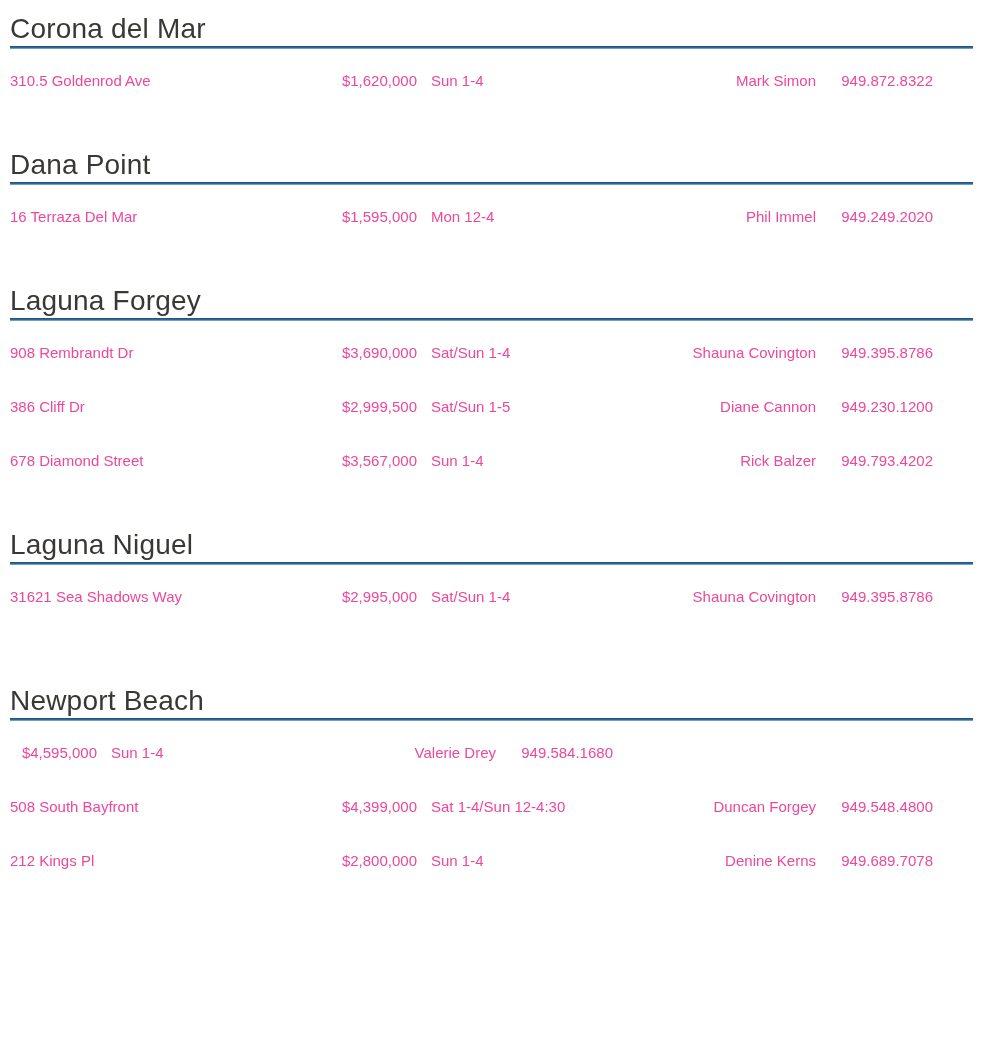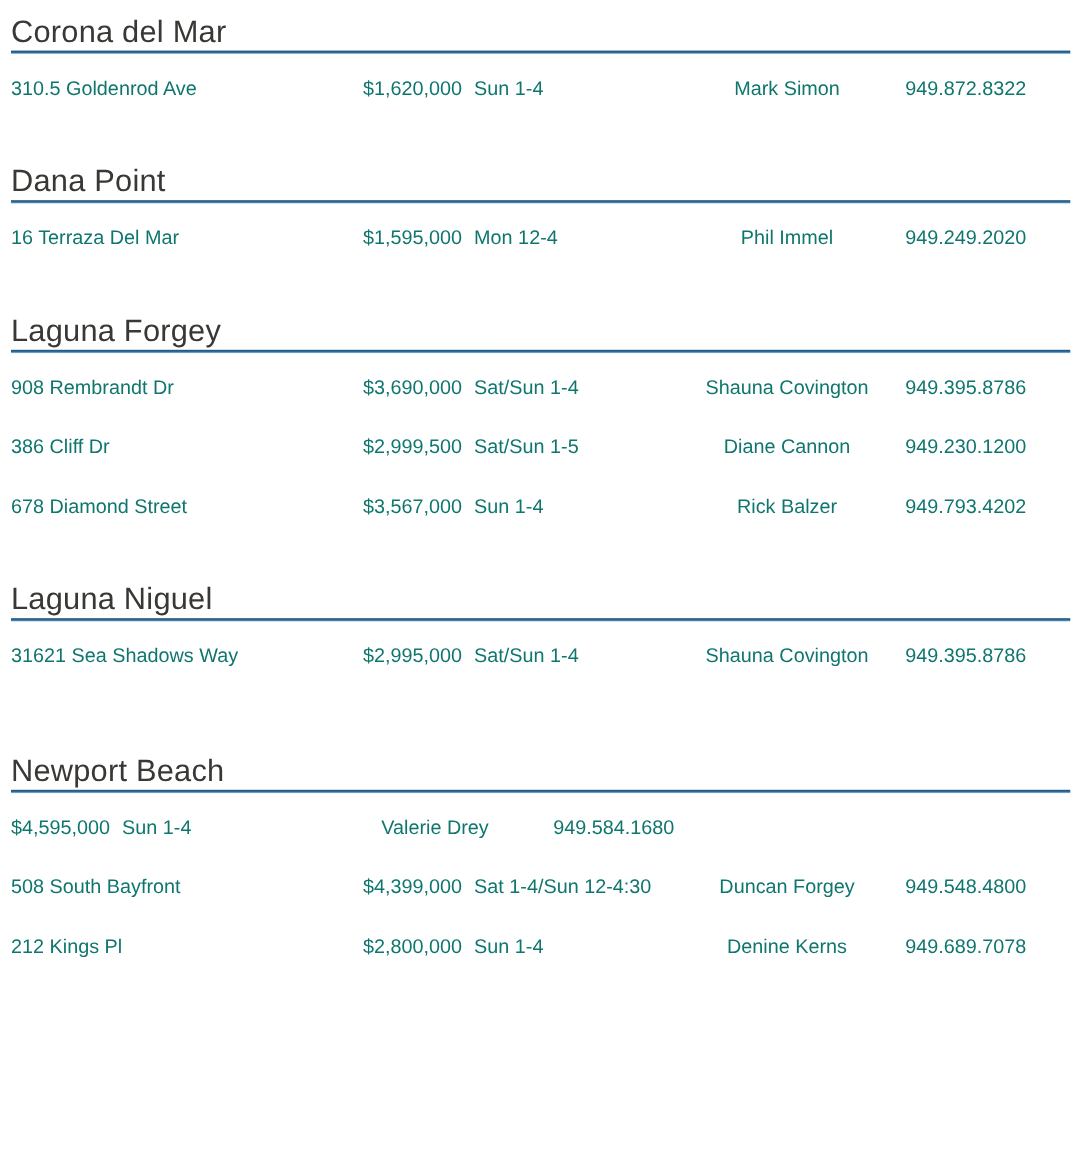--- a/index.html
+++ b/index.html
@@ -35,28 +35,28 @@
   .rule {
     height: 3px;
     margin-top: 2px;
     background: linear-gradient(to bottom, #1d5075 0%, #2e6da0 60%, #9dc3dd 100%);
   }
   .rows { margin-top: 4px; }
   .listing-row {
     display: flex;
     align-items: center;
     height: 54px;
-    font-size: 18px;
-    color: #0f766e;
+    font-size: 15px;
+    color: #ec4899;
   }
   .cell { white-space: nowrap; overflow: visible; }
   .cell.address { width: 320px; text-align: left; }
   .cell.price   { width: 87px;  text-align: right; }
   .cell.time    { width: 198px; text-align: left; padding-left: 14px; box-sizing: border-box; }
-  .cell.agent   { width: 201px; text-align: center; }
+  .cell.agent   { width: 201px; text-align: right; }
   .cell.phone   { width: 117px; text-align: right; }
 </style>
 </head>
 <body>
 
 <div class="page">
   <div id="sections-root">
   <div class="section">
     <h2 class="city-heading">Corona del Mar</h2>
     <div class="rule"></div>

